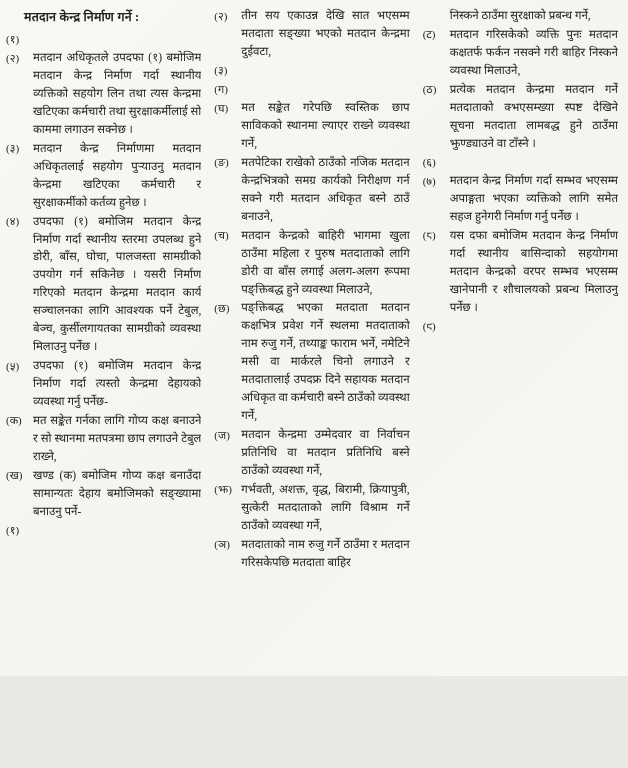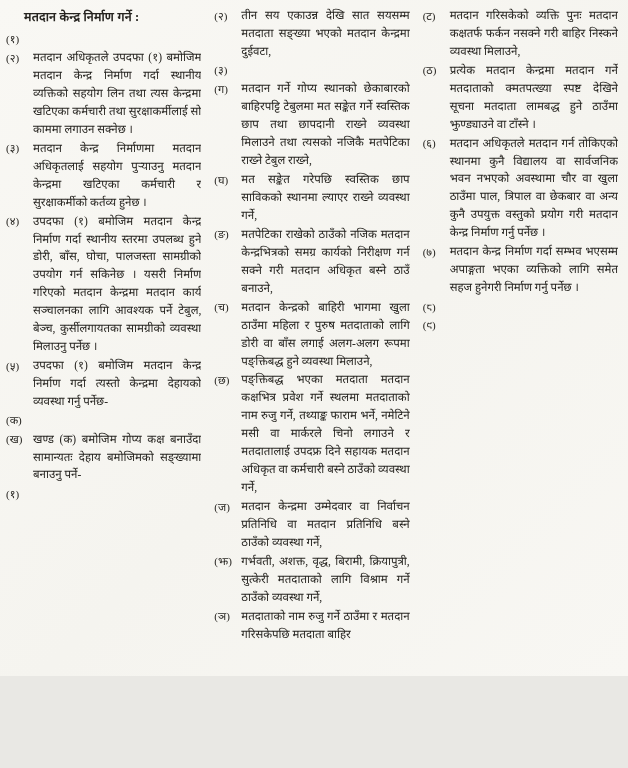--- a/index.html
+++ b/index.html
@@ -85,40 +85,40 @@
         <div class="clause">
           <span class="marker">(४)</span>
           <span class="clause-text">उपदफा (१) बमोजिम मतदान केन्द्र निर्माण गर्दा स्थानीय स्तरमा उपलब्ध हुने डोरी, बाँस, घोचा, पालजस्ता सामग्रीको उपयोग गर्न सकिनेछ । यसरी निर्माण गरिएको मतदान केन्द्रमा मतदान कार्य सञ्चालनका लागि आवश्यक पर्ने टेबुल, बेञ्च, कुर्सीलगायतका सामग्रीको व्यवस्था मिलाउनु पर्नेछ ।</span>
         </div>
         <div class="clause">
           <span class="marker">(५)</span>
           <span class="clause-text">उपदफा (१) बमोजिम मतदान केन्द्र निर्माण गर्दा त्यस्तो केन्द्रमा देहायको व्यवस्था गर्नु पर्नेछ-</span>
         </div>
         <div class="clause">
           <span class="marker">(क)</span>
+          <span class="clause-text">मत सङ्केत गर्नका लागि गोप्य कक्ष बनाउने र सो स्थानमा मतपत्रमा छाप लगाउने टेबुल राख्ने,</span>
         </div>
         <div class="clause">
           <span class="marker">(ख)</span>
           <span class="clause-text">खण्ड (क) बमोजिम गोप्य कक्ष बनाउँदा सामान्यतः देहाय बमोजिमको सङ्ख्यामा बनाउनु पर्ने-</span>
         </div>
         <div class="clause">
           <span class="marker">(१)</span>
         </div>
       </div>
       <div class="col">
         <div class="clause">
           <span class="marker">(२)</span>
-          <span class="clause-text">तीन सय एकाउन्न देखि सात सयसम्म मतदाता सङ्ख्या भएको मतदान केन्द्रमा दुईवटा,</span>
+          <span class="clause-text">तीन सय एकाउन्न देखि सात भएसम्म मतदाता सङ्ख्या भएको मतदान केन्द्रमा दुईवटा,</span>
         </div>
         <div class="clause">
           <span class="marker">(३)</span>
         </div>
         <div class="clause">
           <span class="marker">(ग)</span>
-          <span class="clause-text">मतदान गर्ने गोप्य स्थानको छेकाबारको बाहिरपट्टि टेबुलमा मत सङ्केत गर्ने स्वस्तिक छाप तथा छापदानी राख्ने व्यवस्था मिलाउने तथा त्यसको नजिकै मतपेटिका राख्ने टेबुल राख्ने,</span>
         </div>
         <div class="clause">
           <span class="marker">(घ)</span>
           <span class="clause-text">मत सङ्केत गरेपछि स्वस्तिक छाप साविकको स्थानमा ल्याएर राख्ने व्यवस्था गर्ने,</span>
         </div>
         <div class="clause">
           <span class="marker">(ङ)</span>
           <span class="clause-text">मतपेटिका राखेको ठाउँको नजिक मतदान केन्द्रभित्रको समग्र कार्यको निरीक्षण गर्न सक्ने गरी मतदान अधिकृत बस्ने ठाउँ बनाउने,</span>
         </div>
         <div class="clause">
@@ -137,37 +137,41 @@
           <span class="marker">(झ)</span>
           <span class="clause-text">गर्भवती, अशक्त, वृद्ध, बिरामी, क्रियापुत्री, सुत्केरी मतदाताको लागि विश्राम गर्ने ठाउँको व्यवस्था गर्ने,</span>
         </div>
         <div class="clause">
           <span class="marker">(ञ)</span>
           <span class="clause-text">मतदाताको नाम रुजु गर्ने ठाउँमा र मतदान गरिसकेपछि मतदाता बाहिर</span>
         </div>
       </div>
       <div class="col">
         <div class="clause">
+          <span class="marker"></span>
+          <span class="clause-text">निस्कने ठाउँमा सुरक्षाको प्रबन्ध गर्ने,</span>
+        </div>
+        <div class="clause">
           <span class="marker">(ट)</span>
           <span class="clause-text">मतदान गरिसकेको व्यक्ति पुनः मतदान कक्षतर्फ फर्कन नसक्ने गरी बाहिर निस्कने व्यवस्था मिलाउने,</span>
         </div>
         <div class="clause">
           <span class="marker">(ठ)</span>
-          <span class="clause-text">प्रत्येक मतदान केन्द्रमा मतदान गर्ने मतदाताको क्मतपत्ख्या स्पष्ट देखिने सूचना मतदाता लामबद्ध हुने ठाउँमा झुण्ड्याउने वा टाँस्ने ।</span>
+          <span class="clause-text">प्रत्येक मतदान केन्द्रमा मतदान गर्ने मतदाताको क्भएसम्ख्या स्पष्ट देखिने सूचना मतदाता लामबद्ध हुने ठाउँमा झुण्ड्याउने वा टाँस्ने ।</span>
         </div>
         <div class="clause">
           <span class="marker">(६)</span>
-          <span class="clause-text">मतदान अधिकृतले मतदान गर्न तोकिएको स्थानमा कुनै विद्यालय वा सार्वजनिक भवन नभएको अवस्थामा चौर वा खुला ठाउँमा पाल, त्रिपाल वा छेकबार वा अन्य कुनै उपयुक्त वस्तुको प्रयोग गरी मतदान केन्द्र निर्माण गर्नु पर्नेछ ।</span>
         </div>
         <div class="clause">
           <span class="marker">(७)</span>
           <span class="clause-text">मतदान केन्द्र निर्माण गर्दा सम्भव भएसम्म अपाङ्गता भएका व्यक्तिको लागि समेत सहज हुनेगरी निर्माण गर्नु पर्नेछ ।</span>
         </div>
         <div class="clause">
           <span class="marker">(८)</span>
+          <span class="clause-text">यस दफा बमोजिम मतदान केन्द्र निर्माण गर्दा स्थानीय बासिन्दाको सहयोगमा मतदान केन्द्रको वरपर सम्भव भएसम्म खानेपानी र शौचालयको प्रबन्ध मिलाउनु पर्नेछ ।</span>
         </div>
         <div class="clause">
           <span class="marker">(९)</span>
         </div>
       </div>
     </div>
   <div class="smudge smudge-1"></div>
   <div class="smudge smudge-2"></div>
 </div>
 

